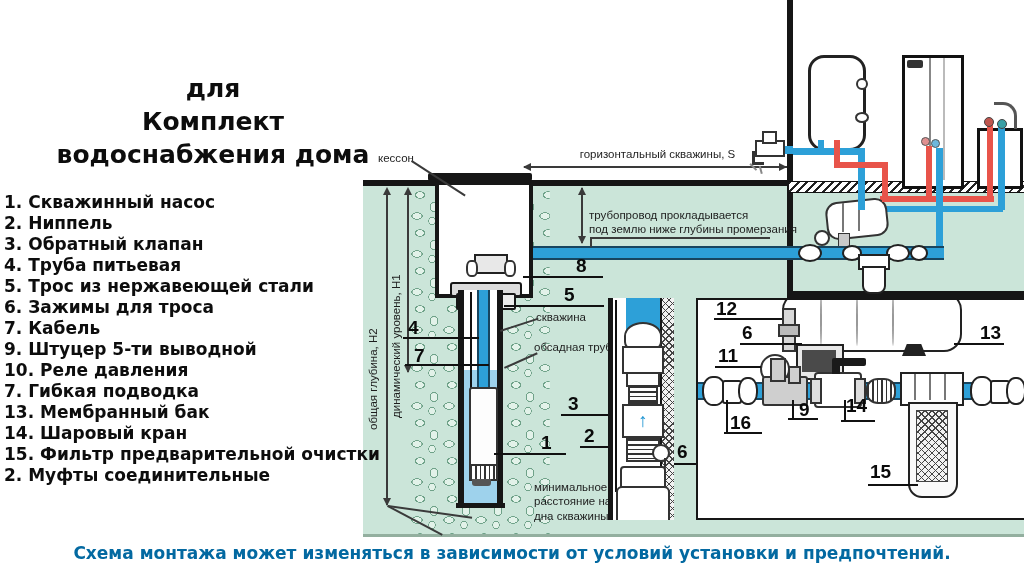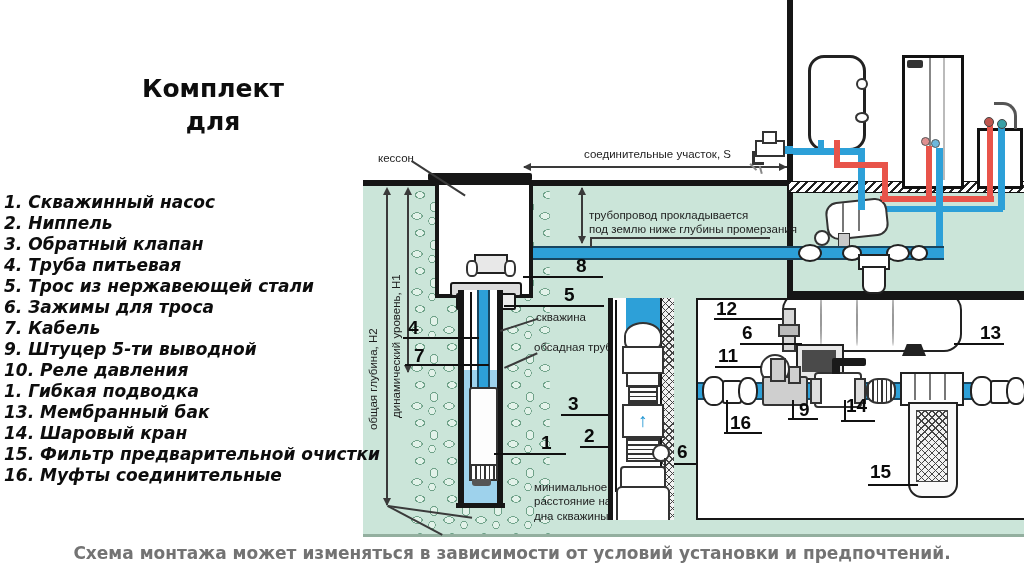--- a/index.html
+++ b/index.html
@@ -23,24 +23,24 @@
   .hatch{background:repeating-linear-gradient(135deg,#222 0 2px,#fff 2px 6px);}
   .cross{background-color:#f2f2f2;background-image:
       repeating-linear-gradient(45deg,#444 0 1px,transparent 1px 5px),
       repeating-linear-gradient(-45deg,#444 0 1px,transparent 1px 5px);}
   .threads{background:repeating-linear-gradient(#333 0 1.5px,#fff 1.5px 4.5px);}
   .vthreads{background:repeating-linear-gradient(90deg,#333 0 1.5px,#fff 1.5px 4.5px);}
   .pipeb{background:#2da0d8;}
   .piper{background:#e8544a;}
   #title{position:absolute;left:30px;top:72px;width:366px;text-align:center;
          font-size:25px;font-weight:bold;color:#0d0d0d;line-height:1.32;font-family:"DejaVu Sans","Liberation Sans",sans-serif;}
-  #parts{position:absolute;left:4px;top:192px;width:372px;font-family:"DejaVu Sans","Liberation Sans",sans-serif;font-style:italic;}
+  #parts{position:absolute;left:4px;top:192px;width:372px;font-family:"DejaVu Sans","Liberation Sans",sans-serif;}
   .pl-item{font-size:17px;font-weight:bold;color:#0d0d0d;line-height:21px;white-space:nowrap;}
   #caption{position:absolute;left:50px;top:543px;width:924px;text-align:center;
-           font-size:17px;font-weight:bold;color:#737373;font-family:"DejaVu Sans","Liberation Sans",sans-serif;}
+           font-size:17px;font-weight:bold;color:#0369a1;font-family:"DejaVu Sans","Liberation Sans",sans-serif;}
 </style>
 </head>
 <body>
 
 <div id="stage">
 
   <div class="abs" style="left:363px;top:183px;width:661px;height:353px;background:#cbe5d9;"></div>
   <div class="abs gravel" style="left:410px;top:187px;width:140px;height:347px;"></div>
   <div class="abs" style="left:363px;top:180px;width:426px;height:6px;background:#161616;"></div>
   <div class="abs" style="left:363px;top:534px;width:661px;height:3px;background:#93af9f;"></div>
@@ -93,21 +93,21 @@
   <div class="arr" style="left:404px;top:187px;border-left:4px solid transparent;border-right:4px solid transparent;border-bottom:8px solid #3a3a3a;"></div>
   <div class="arr" style="left:404px;top:365px;border-left:4px solid transparent;border-right:4px solid transparent;border-top:8px solid #3a3a3a;"></div>
   <div class="vlabel" style="left:367px;top:430px;">общая глубина, Н2</div>
   <div class="vlabel" style="left:390px;top:418px;">динамический уровень, Н1</div>
   <div class="ln" style="left:388px;top:505px;width:62px;height:2px;transform:rotate(28deg);transform-origin:0 0;"></div>
   <div class="ln" style="left:388px;top:505px;width:85px;height:2px;transform:rotate(8deg);transform-origin:0 0;"></div>
 
   <div class="lbl" style="left:378px;top:152px;">кессон</div>
   <div class="ln" style="left:412px;top:160px;width:64px;height:1.5px;transform:rotate(33deg);transform-origin:0 0;"></div>
 
-  <div class="lbl" style="left:545px;top:148px;width:225px;text-align:center;">соединительные участок, S</div>
+  <div class="lbl" style="left:545px;top:148px;width:225px;text-align:center;">горизонтальный скважины, S</div>
   <div class="ln" style="left:524px;top:166px;width:263px;height:2px;"></div>
   <div class="arr" style="left:523px;top:163px;border-top:4px solid transparent;border-bottom:4px solid transparent;border-right:8px solid #3a3a3a;"></div>
   <div class="arr" style="left:779px;top:163px;border-top:4px solid transparent;border-bottom:4px solid transparent;border-left:8px solid #3a3a3a;"></div>
 
   <div class="ln" style="left:581px;top:188px;width:2px;height:55px;"></div>
   <div class="arr" style="left:578px;top:187px;border-left:4px solid transparent;border-right:4px solid transparent;border-bottom:8px solid #3a3a3a;"></div>
   <div class="arr" style="left:578px;top:236px;border-left:4px solid transparent;border-right:4px solid transparent;border-top:8px solid #3a3a3a;"></div>
   <div class="lbl" style="left:589px;top:209px;">трубопровод прокладывается</div>
   <div class="lbl" style="left:589px;top:223px;">под землю ниже глубины промерзания</div>
   <div class="ln" style="left:590px;top:237px;width:180px;height:1.5px;"></div>
@@ -237,34 +237,35 @@
   <div class="abs" style="left:997px;top:119px;width:8px;height:8px;background:#3aa0a6;border:1.5px solid #444;border-radius:50%;"></div>
 
   <div class="abs pipeb" style="left:781px;top:146px;width:12px;height:8px;"></div>
   <div class="abs" style="left:755px;top:140px;width:26px;height:13px;background:#fff;border:2px solid #333;"></div>
   <div class="abs" style="left:762px;top:131px;width:11px;height:9px;background:#fff;border:2px solid #333;"></div>
   <div class="abs" style="left:752px;top:151px;width:9px;height:11px;border-left:3px solid #333;border-bottom:3px solid #333;"></div>
   <div class="abs" style="left:749px;top:166px;width:9px;height:1.5px;background:#888;transform:rotate(45deg);"></div>
   <div class="abs" style="left:757px;top:169px;width:8px;height:1.5px;background:#888;transform:rotate(75deg);"></div>
 
   <div id="title">
+    <div>для</div>
     <div>Комплект</div>
-    <div>для</div>
+    <div>водоснабжения дома</div>
   </div>
   <div id="parts">
       <div class="pl-item">1. Скважинный насос</div>
       <div class="pl-item">2. Ниппель</div>
       <div class="pl-item">3. Обратный клапан</div>
       <div class="pl-item">4. Труба питьевая</div>
       <div class="pl-item">5. Трос из нержавеющей стали</div>
       <div class="pl-item">6. Зажимы для троса</div>
       <div class="pl-item">7. Кабель</div>
       <div class="pl-item">9. Штуцер 5-ти выводной</div>
       <div class="pl-item">10. Реле давления</div>
-      <div class="pl-item">1. Гибкая подводка</div>
+      <div class="pl-item">7. Гибкая подводка</div>
       <div class="pl-item">13. Мембранный бак</div>
       <div class="pl-item">14. Шаровый кран</div>
       <div class="pl-item">15. Фильтр предварительной очистки</div>
-      <div class="pl-item">16. Муфты соединительные</div>
+      <div class="pl-item">2. Муфты соединительные</div>
     </div>
 
   <div id="caption">Схема монтажа может изменяться в зависимости от условий установки и предпочтений.</div>
 </div>
 
 </body></html>

